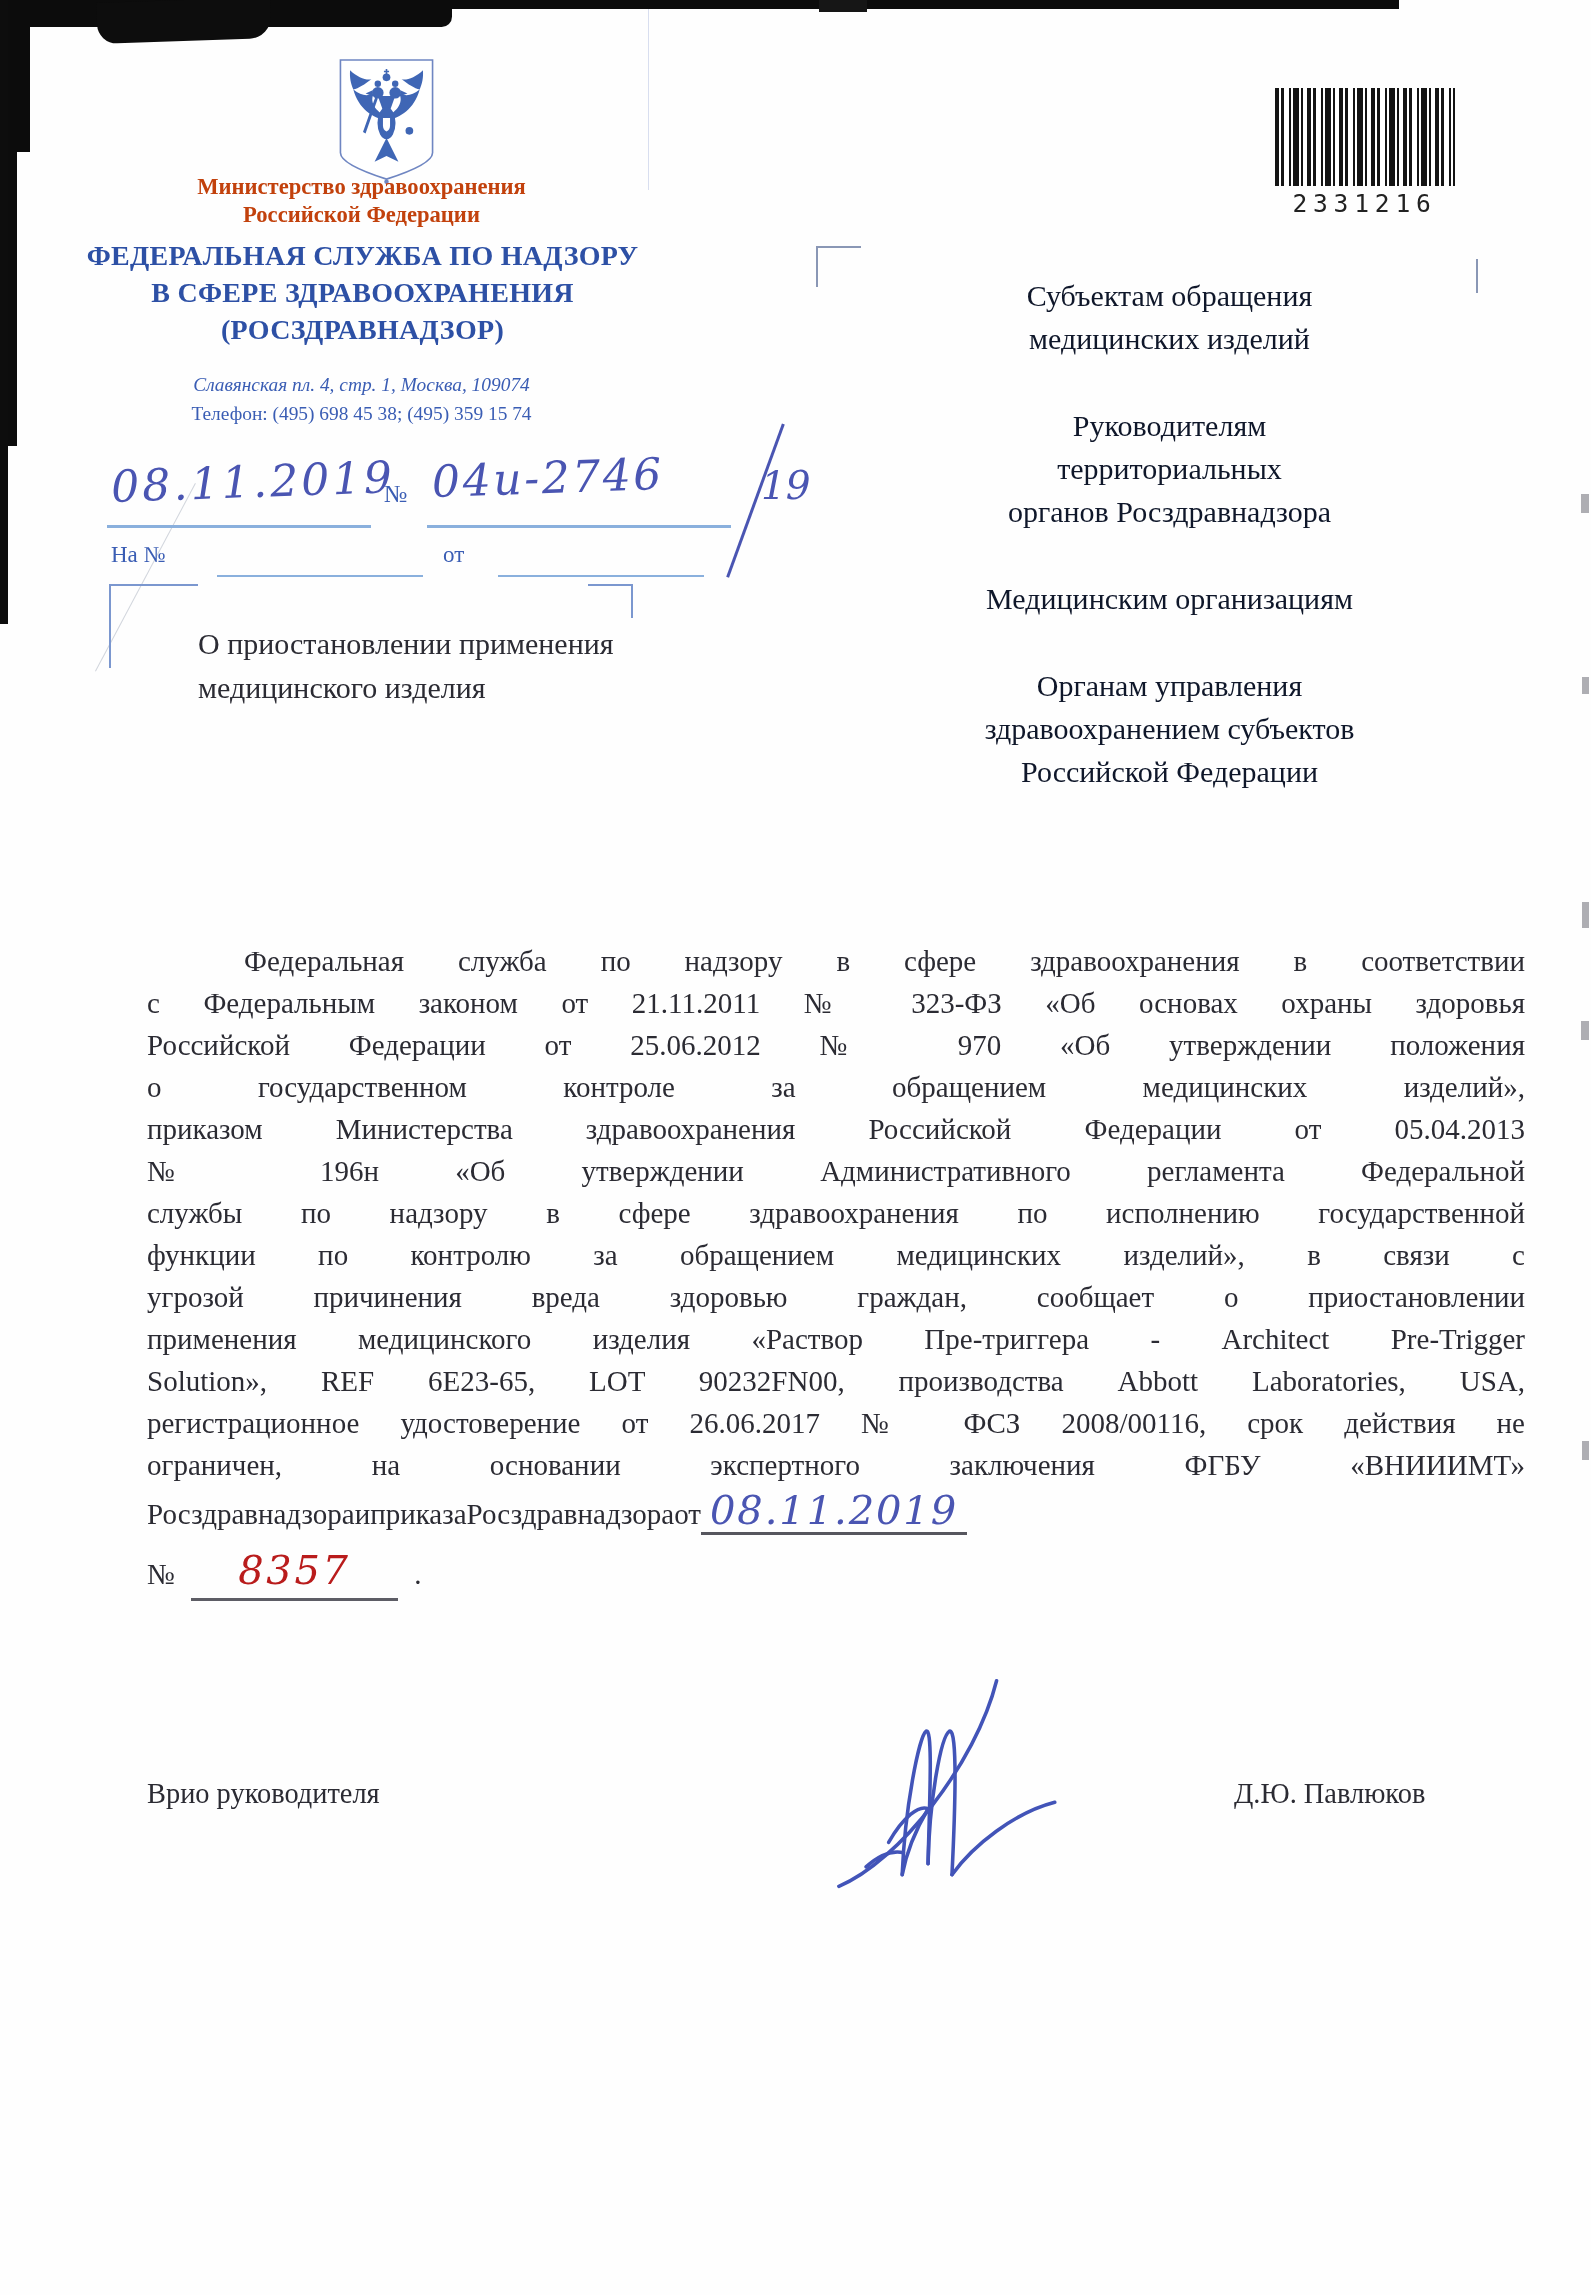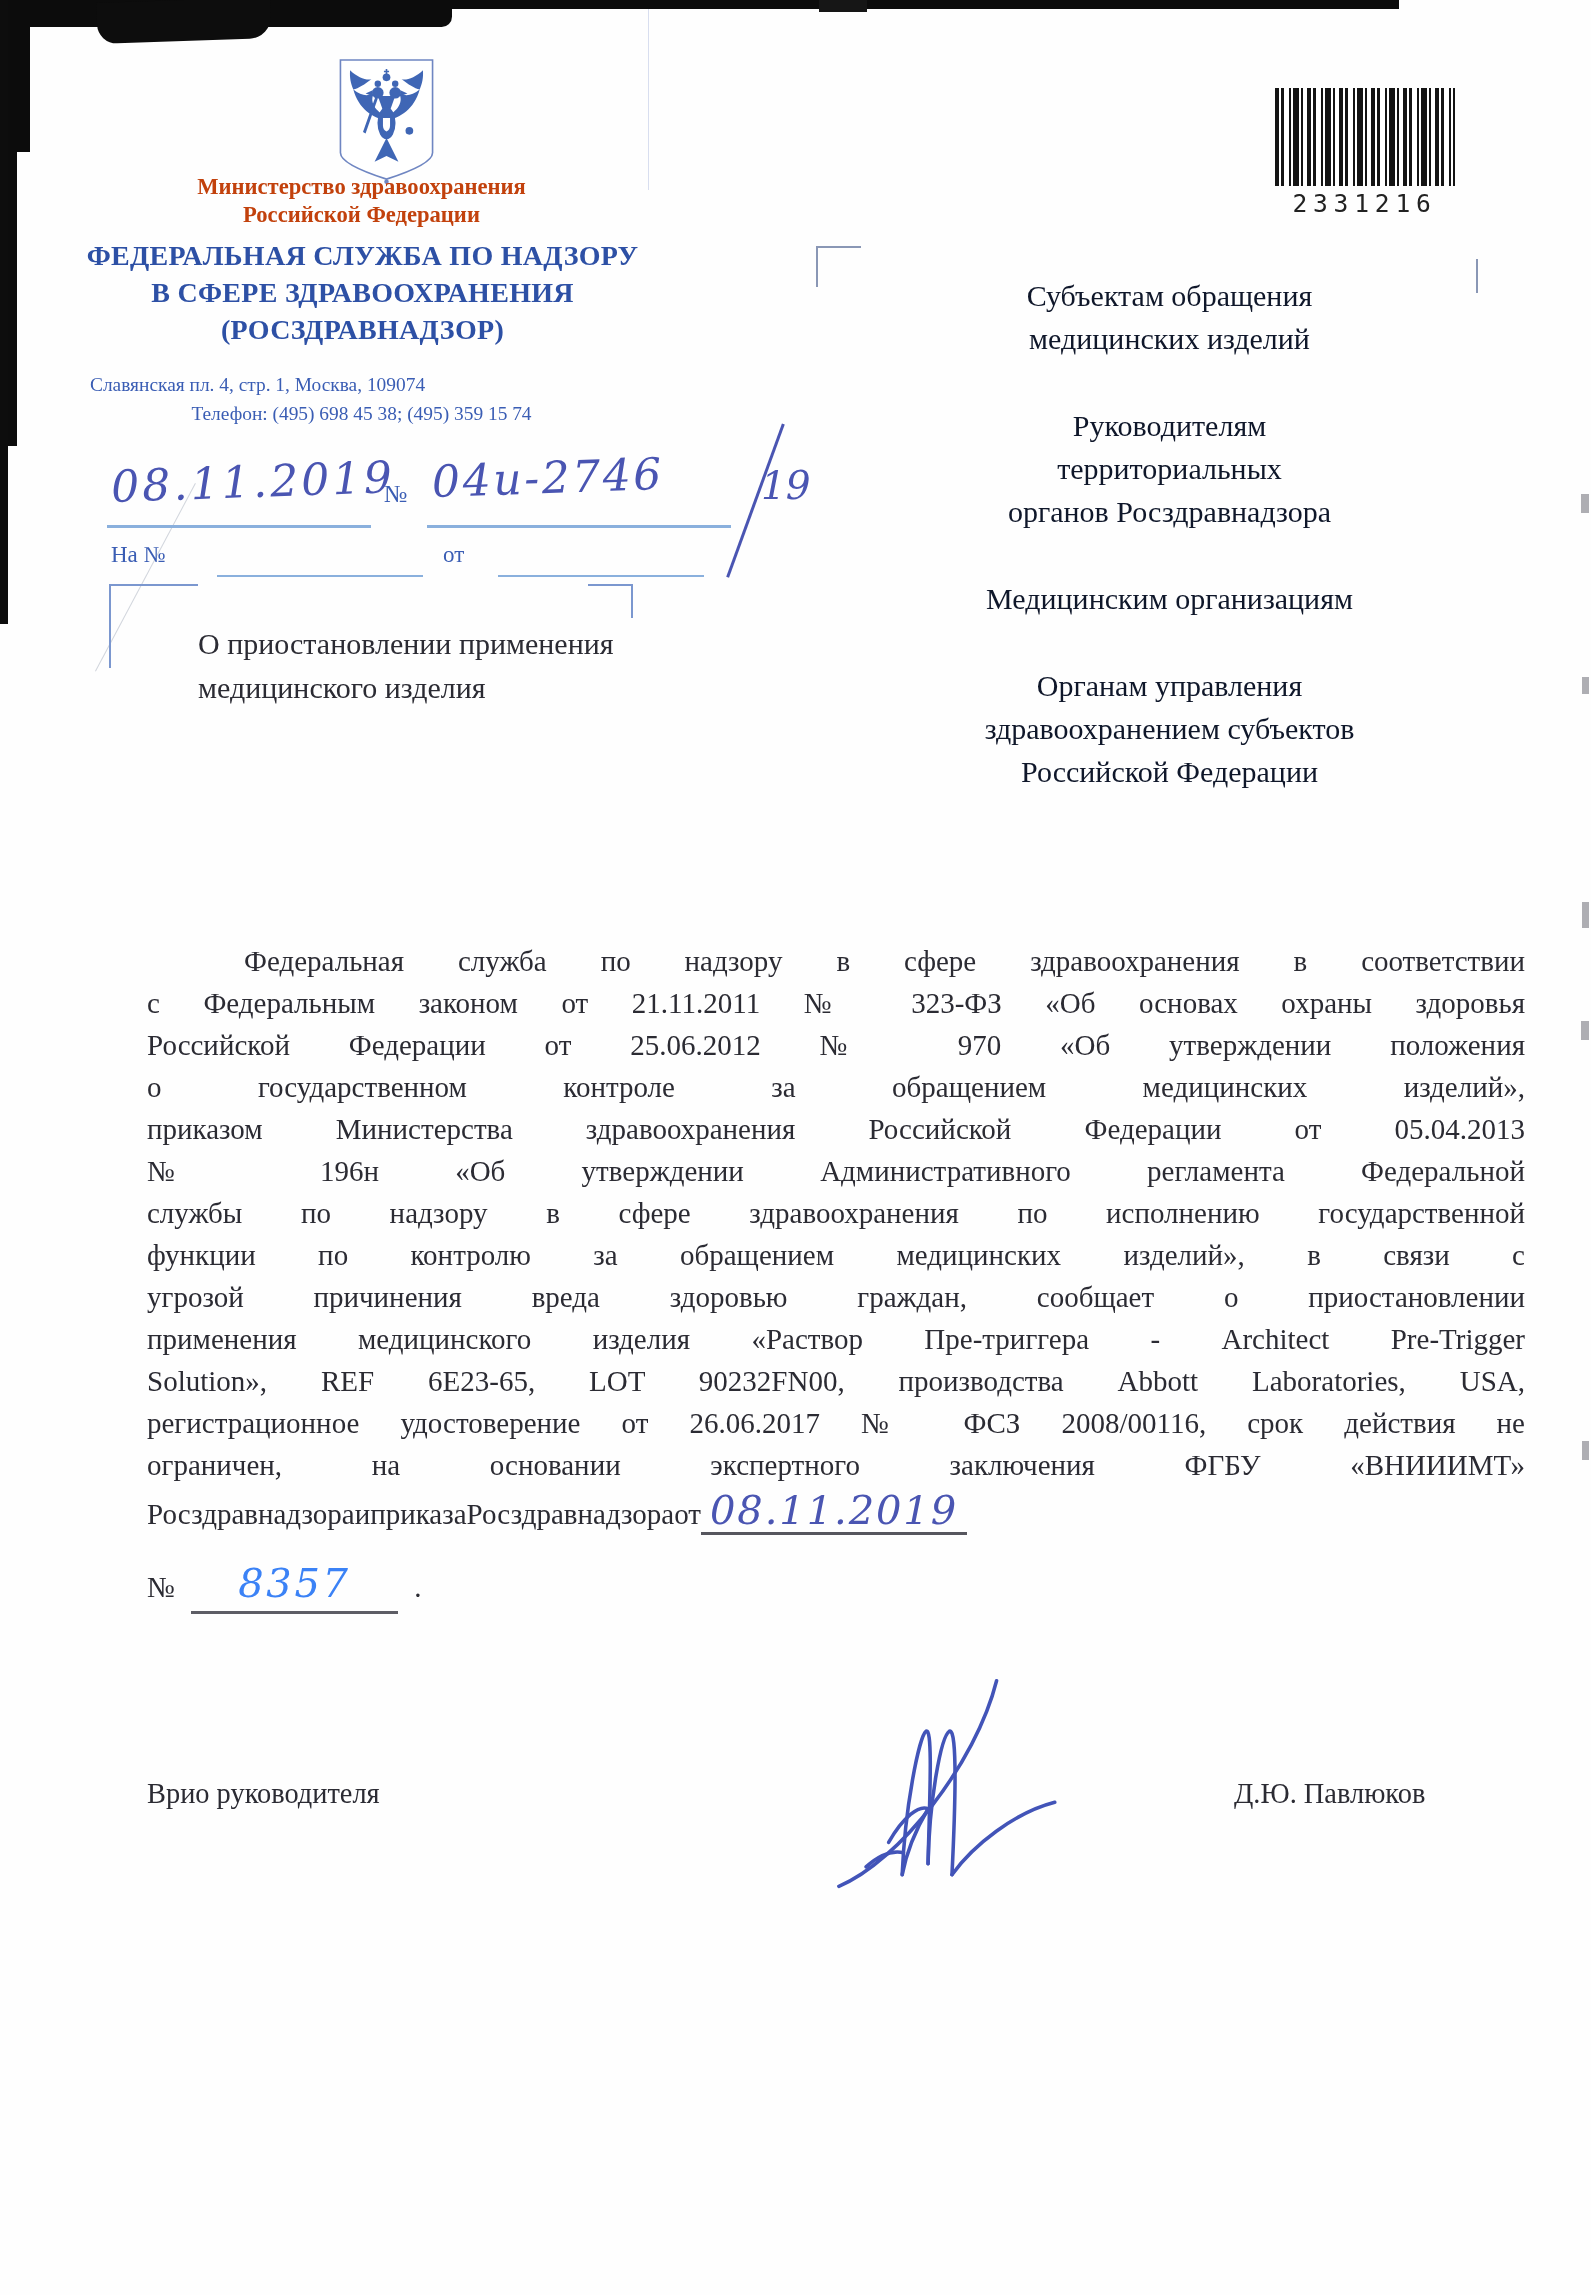--- a/index.html
+++ b/index.html
@@ -18,21 +18,21 @@
   .art-left3{left:0;top:0;width:8.4px;height:624px;background:#0d0d0d;}
   .art-crease{left:195px;top:483px;width:1.3px;height:213px;background:#c9ced6;opacity:.85;transform:rotate(28deg);transform-origin:top left;}
   .art-vline{left:648px;top:9px;width:1.3px;height:181px;background:#c3cde6;opacity:.65;}
   .art-rdash{background:#9a9aa0;opacity:.8;}
   
   .emblem{left:334px;top:56px;width:105px;height:129px;}
   .lh-ministry{left:90px;top:173px;width:543px;text-align:center;font-weight:bold;
     font-size:22.6px;line-height:28px;color:#c2410c;white-space:pre-line;}
   .lh-service{left:65px;top:237px;width:595px;text-align:center;font-weight:bold;
     font-size:28px;line-height:37px;color:#2d50a5;white-space:pre-line;letter-spacing:0.3px;}
-  .lh-address{left:90px;top:374px;width:543px;font-size:19.4px;color:#3a5db4;}
+  .lh-address{left:90px;top:374px;width:543px;text-align:center;font-size:19.4px;color:#3a5db4;font-style:italic;}
   .lh-phone{left:90px;top:403px;width:543px;text-align:center;font-size:19.4px;color:#3a5db4;}
   
   .hw{font-family:"DejaVu Serif",serif;font-style:italic;color:#4a55b2;}
   .ref-date{left:111px;top:456px;font-size:44px;letter-spacing:3.2px;transform:rotate(-2deg);}
   .ref-underline1{left:107px;top:525px;width:264px;height:2.6px;background:#8ab0dd;}
   .ref-no-sign{left:384px;top:480px;font-size:24.6px;color:#3a5db4;}
   .ref-number{left:432px;top:452px;font-size:44px;letter-spacing:2.6px;transform:rotate(-2deg);}
   .ref-underline2{left:427px;top:525px;width:304px;height:2.6px;background:#8ab0dd;}
   .ref-slash{left:754px;top:419px;width:2.6px;height:163px;background:#4a55b2;transform:rotate(20deg);}
   .ref-suffix{left:761px;top:463px;font-size:39px;}
@@ -63,22 +63,22 @@
   
   .body-block{left:147px;top:940px;width:1378px;}
   .bline{font-size:29px;line-height:42px;text-align:justify;text-align-last:justify;color:#2b2b33;}
   .bline-indent{padding-left:97px;}
   .bline-flex{display:flex;justify-content:flex-start;align-items:baseline;
     font-size:29px;line-height:42px;color:#2b2b33;margin-top:2.6px;}
   .hw-inline{font-family:"DejaVu Serif",serif;font-style:italic;color:#4a55b2;
     font-size:40px;letter-spacing:1.9px;border-bottom:3.2px solid #56565e;padding:0 9px 1.3px 9px;}
   .final-line{font-size:29px;line-height:52px;color:#2b2b33;margin-top:6.5px;}
   .hw-number{display:inline-block;min-width:207px;text-align:center;
-    font-family:"DejaVu Serif",serif;font-style:italic;color:#3b82f6;
-    font-size:40px;letter-spacing:2.6px;border-bottom:3.9px solid #5d5d65;padding-bottom:1.3px;margin:16px 9px;}
+    font-family:"DejaVu Serif",serif;font-style:italic;color:#b91c1c;
+    font-size:40px;letter-spacing:2.6px;border-bottom:3.9px solid #5d5d65;padding-bottom:1.3px;margin:3px 9px;}
   
   .sig-position{left:147px;top:1778px;font-size:28.4px;color:#2b2b33;}
   .sig-name{left:1234px;top:1778px;font-size:28.4px;color:#2b2b33;}
   .sig-svg{left:827px;top:1673px;width:259px;height:223px;}
   .abs{position:absolute;}
 </style>
 </head>
 <body>
 
 <div class="page">

